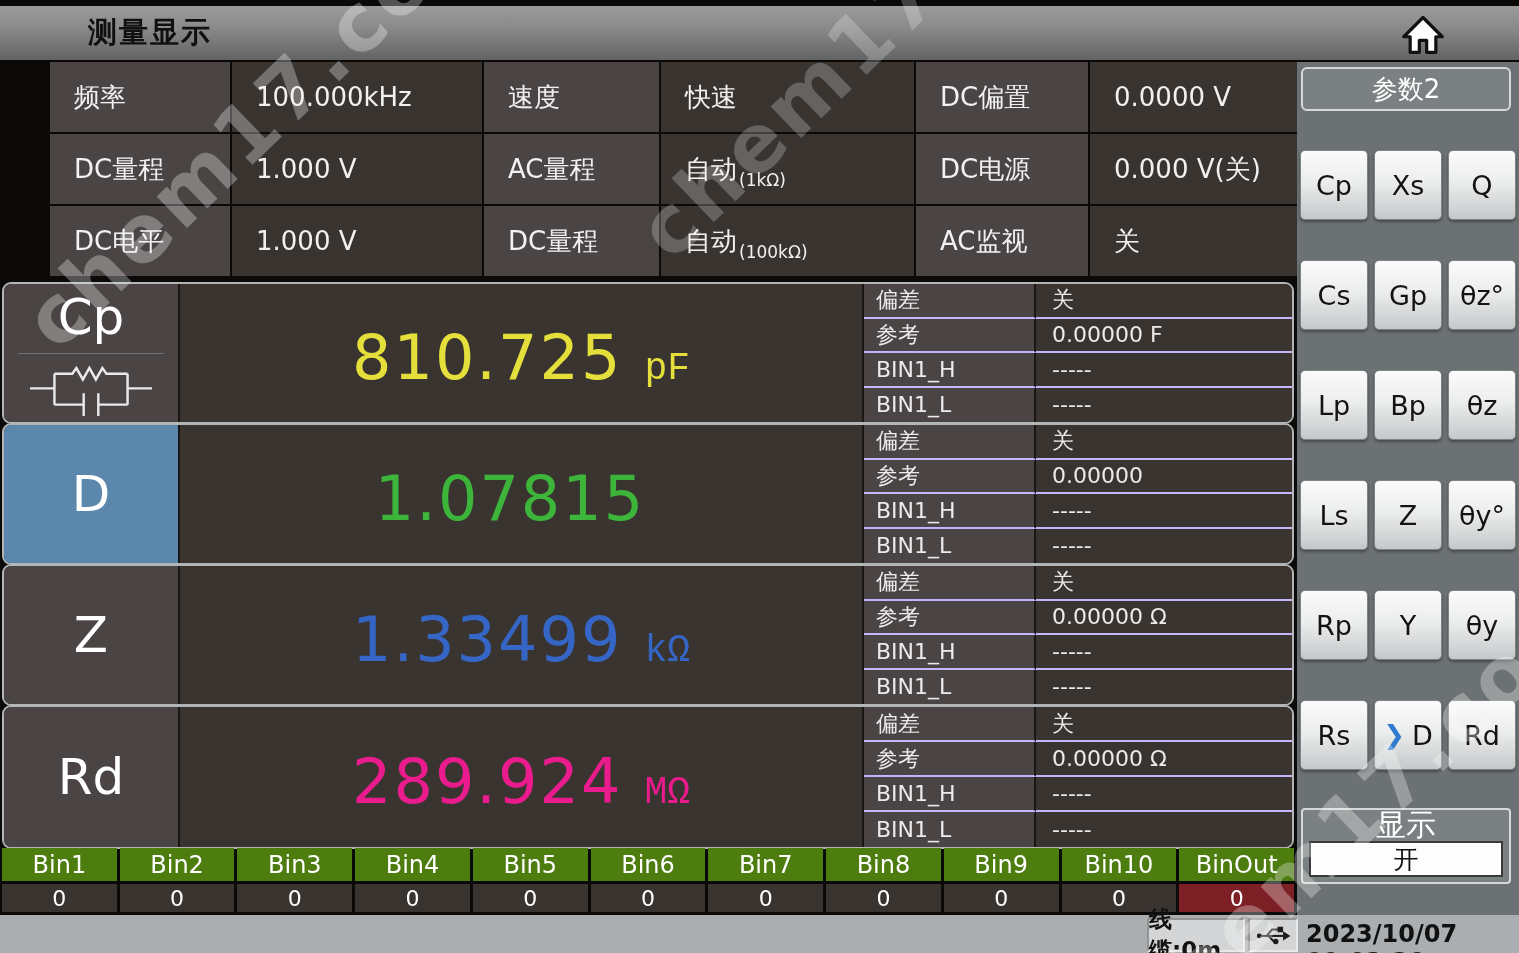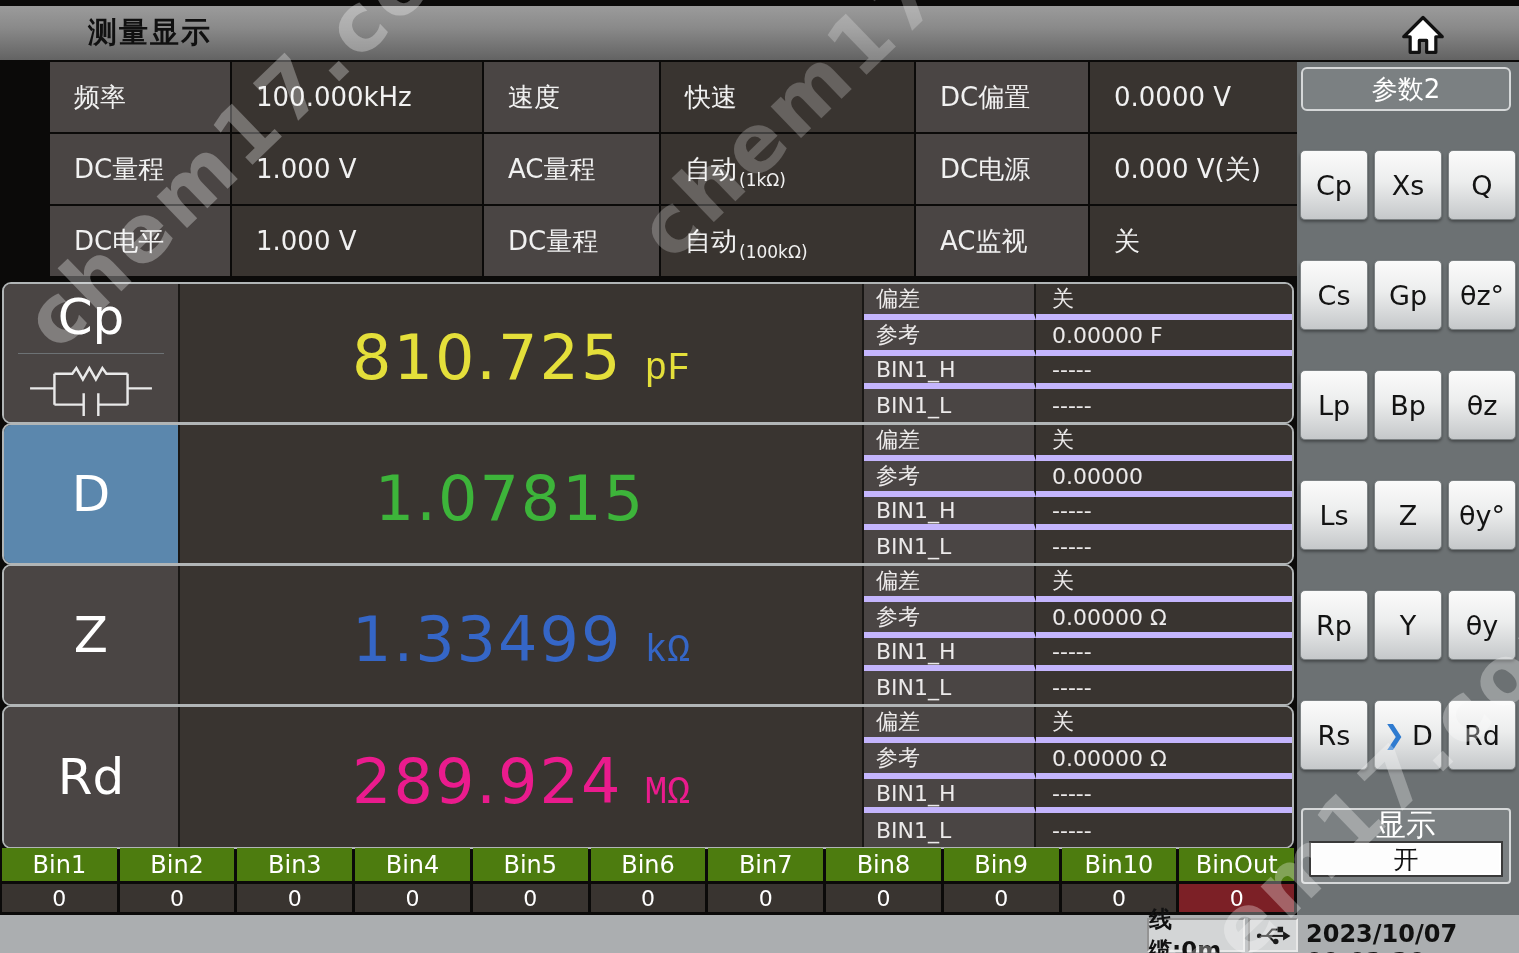--- a/index.html
+++ b/index.html
@@ -42,21 +42,21 @@
   .m-sep{width:146px;height:1px;background:#6d7275;margin:8px 0 10px;}
   .m-value{
     flex:1;display:flex;align-items:baseline;justify-content:center;
     font-size:62px;letter-spacing:2px;padding-top:8px;align-self:center;
   }
   .m-unit{font-size:38px;margin-left:22px;letter-spacing:0;font-family:Liberation Mono, monospace;}
   .m-sub{
     width:428px;flex-shrink:0;border-left:2px solid #191715;
     display:grid;grid-template-columns:172px 1fr;grid-auto-rows:1fr;
   }
-  .ms-cell{display:flex;align-items:center;color:#eceaea;font-size:22px;border-bottom:6px solid #c4b5fd;}
+  .ms-cell{display:flex;align-items:center;color:#eceaea;font-size:22px;border-bottom:2px solid #c4b5fd;}
   .ms-cell.last{border-bottom:none;}
   .ms-label{background:#4a4544;padding-left:12px;border-right:2px solid #191715;}
   .ms-value{background:#393430;padding-left:16px;}
   
   .bin-grid{
     position:absolute;left:2px;top:848px;width:1292px;
     display:grid;grid-template-columns:repeat(11,1fr);grid-template-rows:33px 28px;gap:3px;
   }
   .bin-h{background:#4d7c0f;color:#fff;font-size:24px;display:flex;align-items:center;justify-content:center;}
   .bin-v{background:#393430;color:#fff;font-size:22px;display:flex;align-items:center;justify-content:center;}

